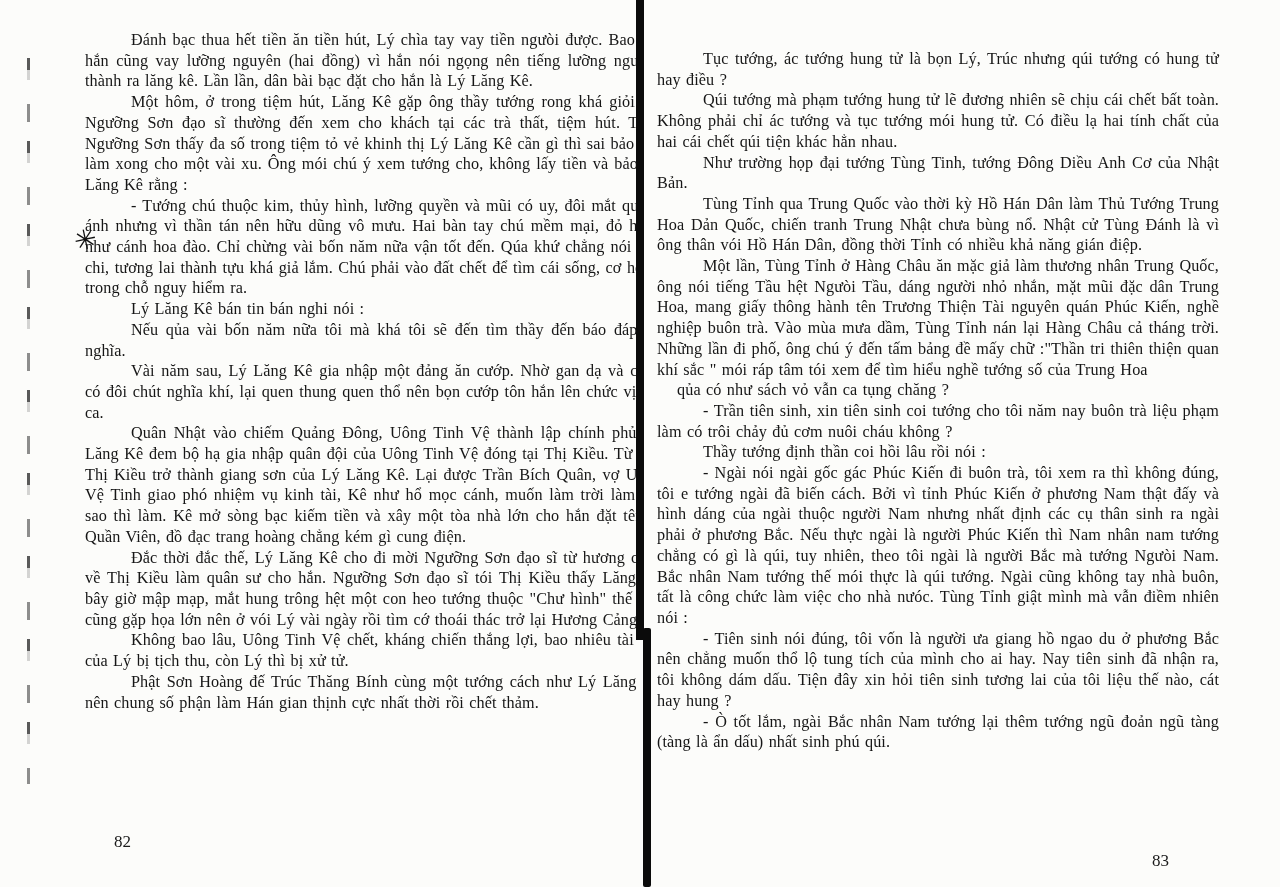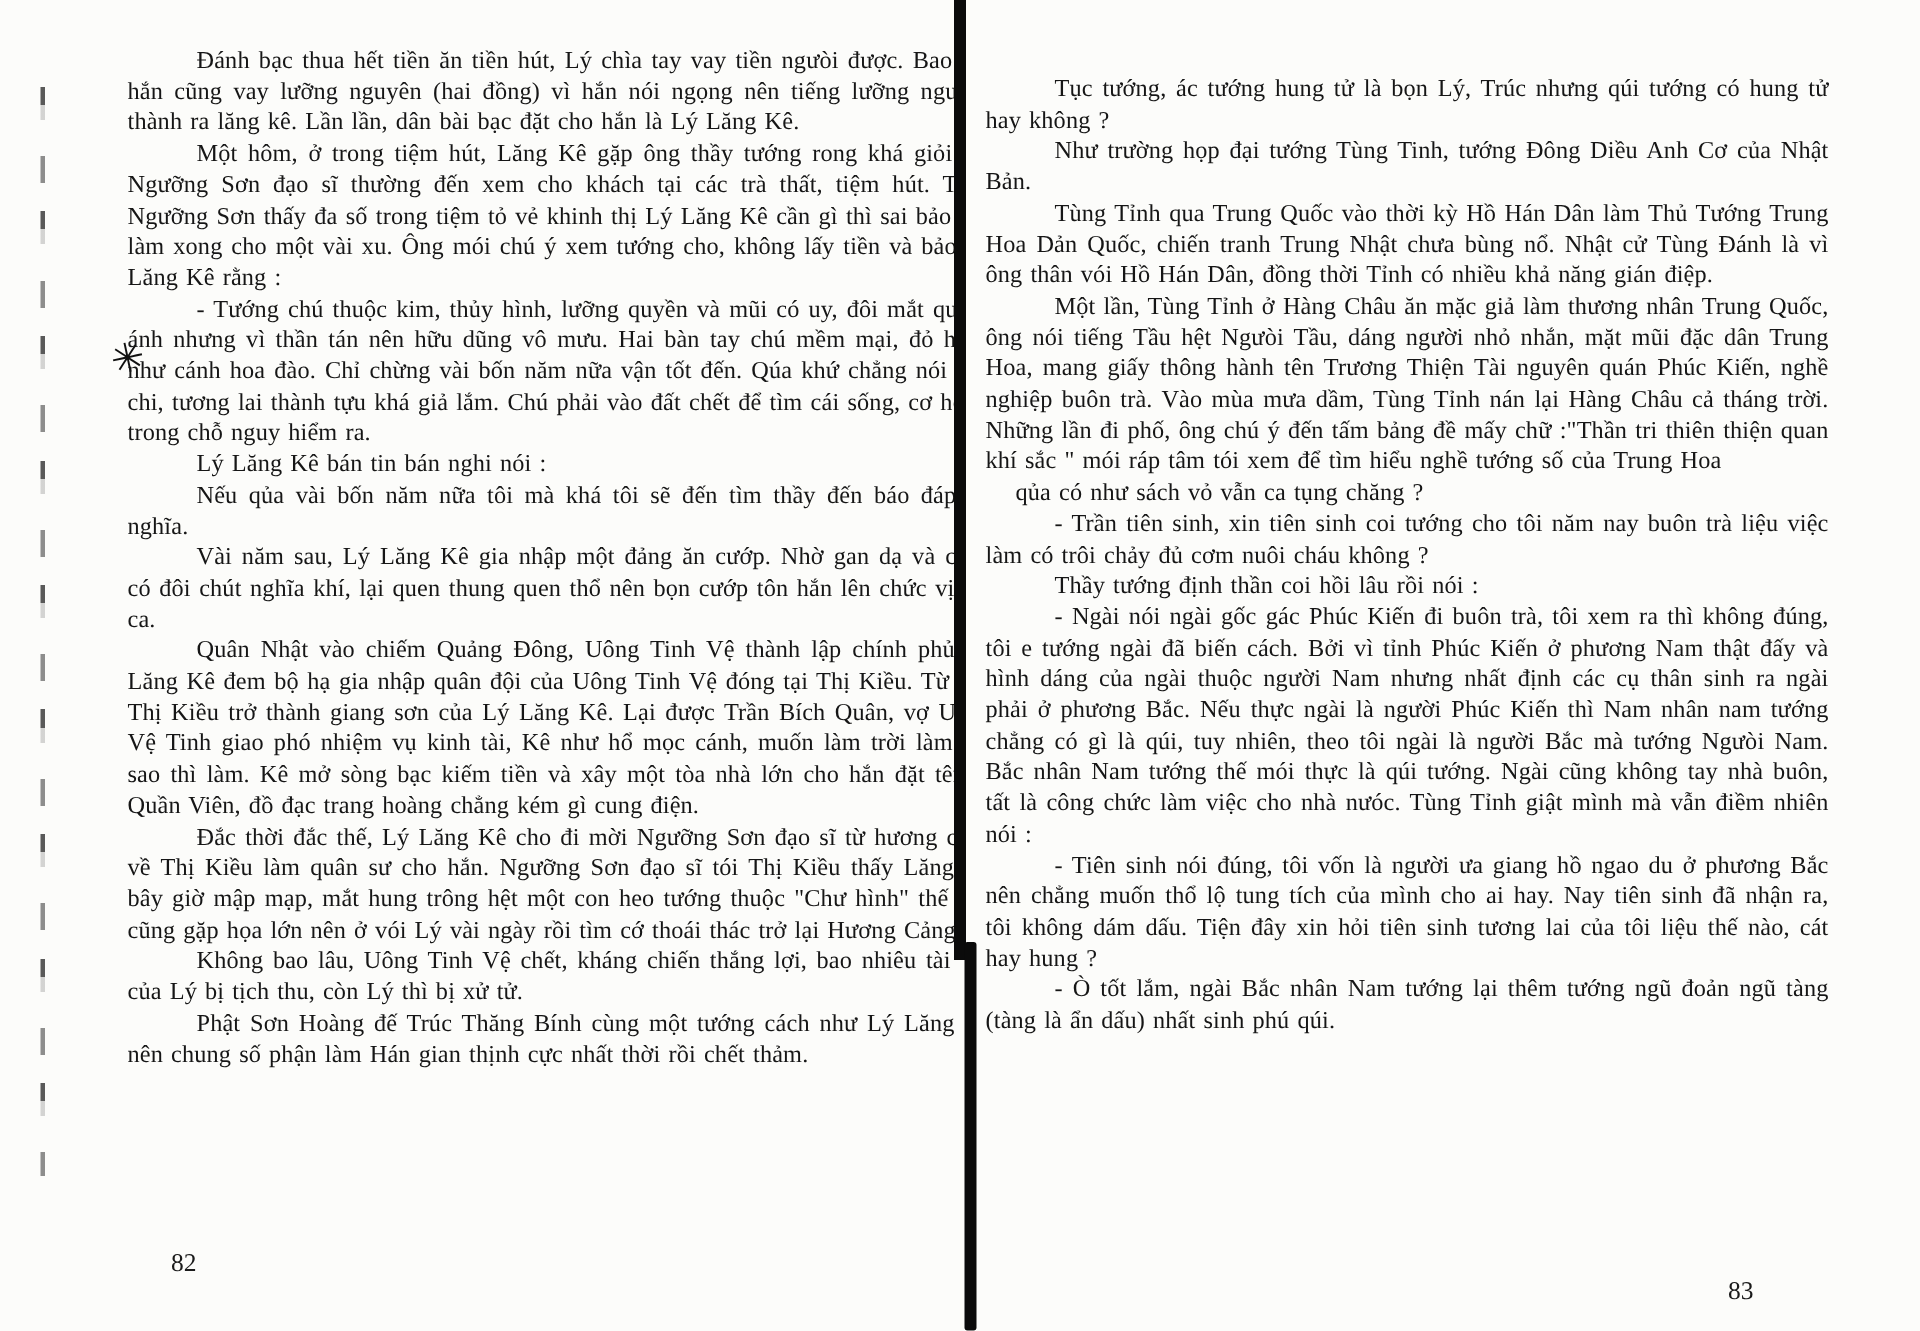--- a/index.html
+++ b/index.html
@@ -109,26 +109,27 @@
       <p class="para">Đắc thời đắc thế, Lý Lăng Kê cho đi mời Ngưỡng Sơn đạo sĩ từ hương cảng về Thị Kiều làm quân sư cho hắn. Ngưỡng Sơn đạo sĩ tói Thị Kiều thấy Lăng Kê bây giờ mập mạp, mắt hung trông hệt một con heo tướng thuộc "Chư hình" thế nào cũng gặp họa lớn nên ở vói Lý vài ngày rồi tìm cớ thoái thác trở lại Hương Cảng.</p>
       <p class="para">Không bao lâu, Uông Tinh Vệ chết, kháng chiến thắng lợi, bao nhiêu tài sản của Lý bị tịch thu, còn Lý thì bị xử tử.</p>
       <p class="para">Phật Sơn Hoàng đế Trúc Thăng Bính cùng một tướng cách như Lý Lăng Kê nên chung số phận làm Hán gian thịnh cực nhất thời rồi chết thảm.</p>
     </div>
 </div>
 
 <div class="spine-seg spine-top"></div>
 <div class="spine-seg spine-bottom"></div>
 
 <div class="text-column right-col">
-    <p class="para">Tục tướng, ác tướng hung tử là bọn Lý, Trúc nhưng qúi tướng có hung tử hay không ?</p>
+    <p class="para">Tục tướng, ác tướng hung tử là bọn Lý, Trúc nhưng qúi tướng có hung tử hay điều ?</p>
+    <p class="para">Qúi tướng mà phạm tướng hung tử lẽ đương nhiên sẽ chịu cái chết bất toàn. Không phải chỉ ác tướng và tục tướng mói hung tử. Có điều lạ hai tính chất của hai cái chết qúi tiện khác hẳn nhau.</p>
     <p class="para">Như trường họp đại tướng Tùng Tinh, tướng Đông Diều Anh Cơ của Nhật Bản.</p>
     <p class="para">Tùng Tỉnh qua Trung Quốc vào thời kỳ Hồ Hán Dân làm Thủ Tướng Trung Hoa Dản Quốc, chiến tranh Trung Nhật chưa bùng nổ. Nhật cử Tùng Đánh là vì ông thân vói Hồ Hán Dân, đồng thời Tỉnh có nhiều khả năng gián điệp.</p>
     <p class="para">Một lần, Tùng Tỉnh ở Hàng Châu ăn mặc giả làm thương nhân Trung Quốc, ông nói tiếng Tầu hệt Ngưòi Tầu, dáng người nhỏ nhắn, mặt mũi đặc dân Trung Hoa, mang giấy thông hành tên Trương Thiện Tài nguyên quán Phúc Kiến, nghề nghiệp buôn trà. Vào mùa mưa dầm, Tùng Tỉnh nán lại Hàng Châu cả tháng trời. Những lần đi phố, ông chú ý đến tấm bảng đề mấy chữ :"Thần tri thiên thiện quan khí sắc " mói ráp tâm tói xem để tìm hiểu nghề tướng số của Trung Hoa</p>
     <p class="para small-indent">qủa có như sách vỏ vẫn ca tụng chăng ?</p>
-    <p class="para">- Trần tiên sinh, xin tiên sinh coi tướng cho tôi năm nay buôn trà liệu việc làm có trôi chảy đủ cơm nuôi cháu không ?</p>
+    <p class="para">- Trần tiên sinh, xin tiên sinh coi tướng cho tôi năm nay buôn trà liệu phạm làm có trôi chảy đủ cơm nuôi cháu không ?</p>
     <p class="para">Thầy tướng định thần coi hồi lâu rồi nói :</p>
     <p class="para">- Ngài nói ngài gốc gác Phúc Kiến đi buôn trà, tôi xem ra thì không đúng, tôi e tướng ngài đã biến cách. Bởi vì tỉnh Phúc Kiến ở phương Nam thật đấy và hình dáng của ngài thuộc người Nam nhưng nhất định các cụ thân sinh ra ngài phải ở phương Bắc. Nếu thực ngài là người Phúc Kiến thì Nam nhân nam tướng chẳng có gì là qúi, tuy nhiên, theo tôi ngài là người Bắc mà tướng Ngưòi Nam. Bắc nhân Nam tướng thế mói thực là qúi tướng. Ngài cũng không tay nhà buôn, tất là công chức làm việc cho nhà nưóc. Tùng Tỉnh giật mình mà vẫn điềm nhiên nói :</p>
     <p class="para">- Tiên sinh nói đúng, tôi vốn là người ưa giang hồ ngao du ở phương Bắc nên chẳng muốn thổ lộ tung tích của mình cho ai hay. Nay tiên sinh đã nhận ra, tôi không dám dấu. Tiện đây xin hỏi tiên sinh tương lai của tôi liệu thế nào, cát hay hung ?</p>
     <p class="para">- Ò tốt lắm, ngài Bắc nhân Nam tướng lại thêm tướng ngũ đoản ngũ tàng (tàng là ẩn dấu) nhất sinh phú qúi.</p>
   </div>
 
 <div class="page-number pn-left">82</div>
 <div class="page-number pn-right">83</div>
 
 </body></html>

